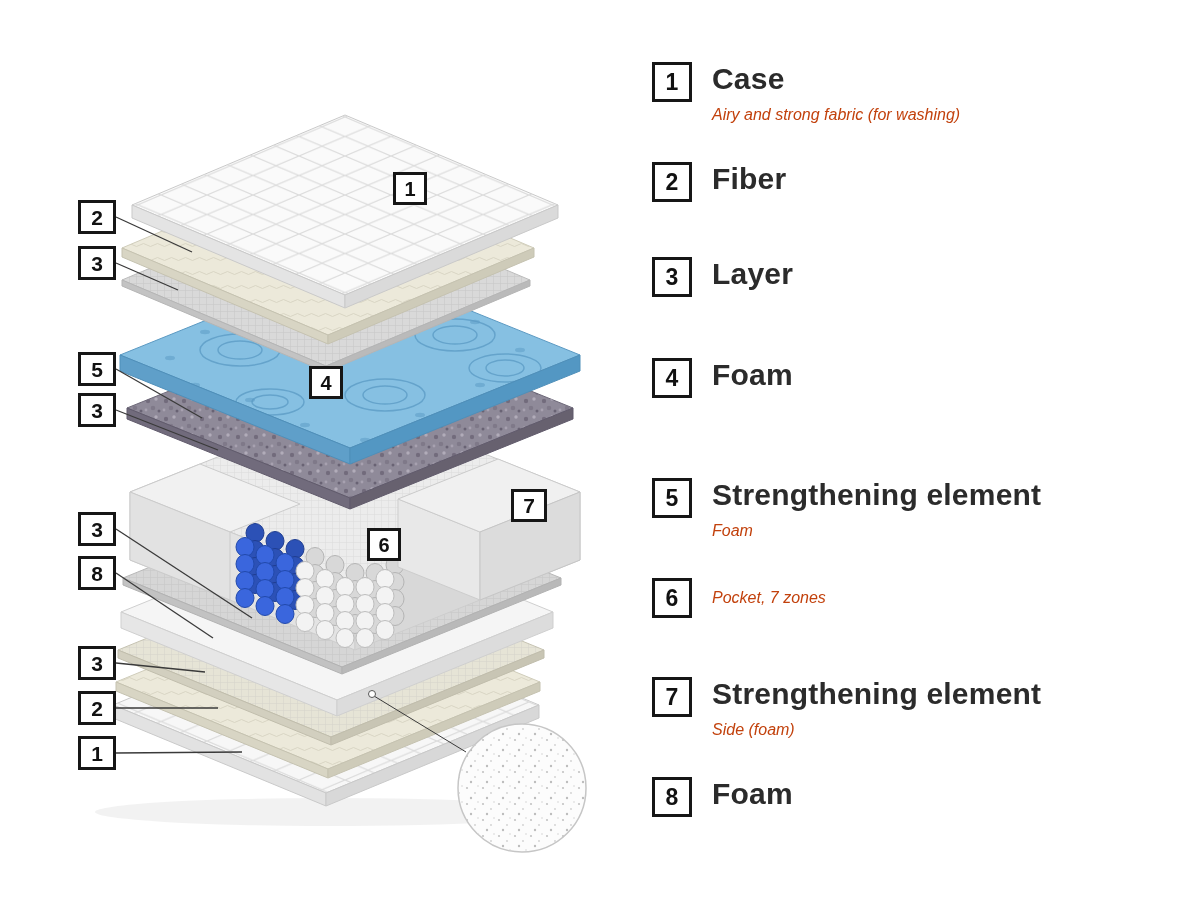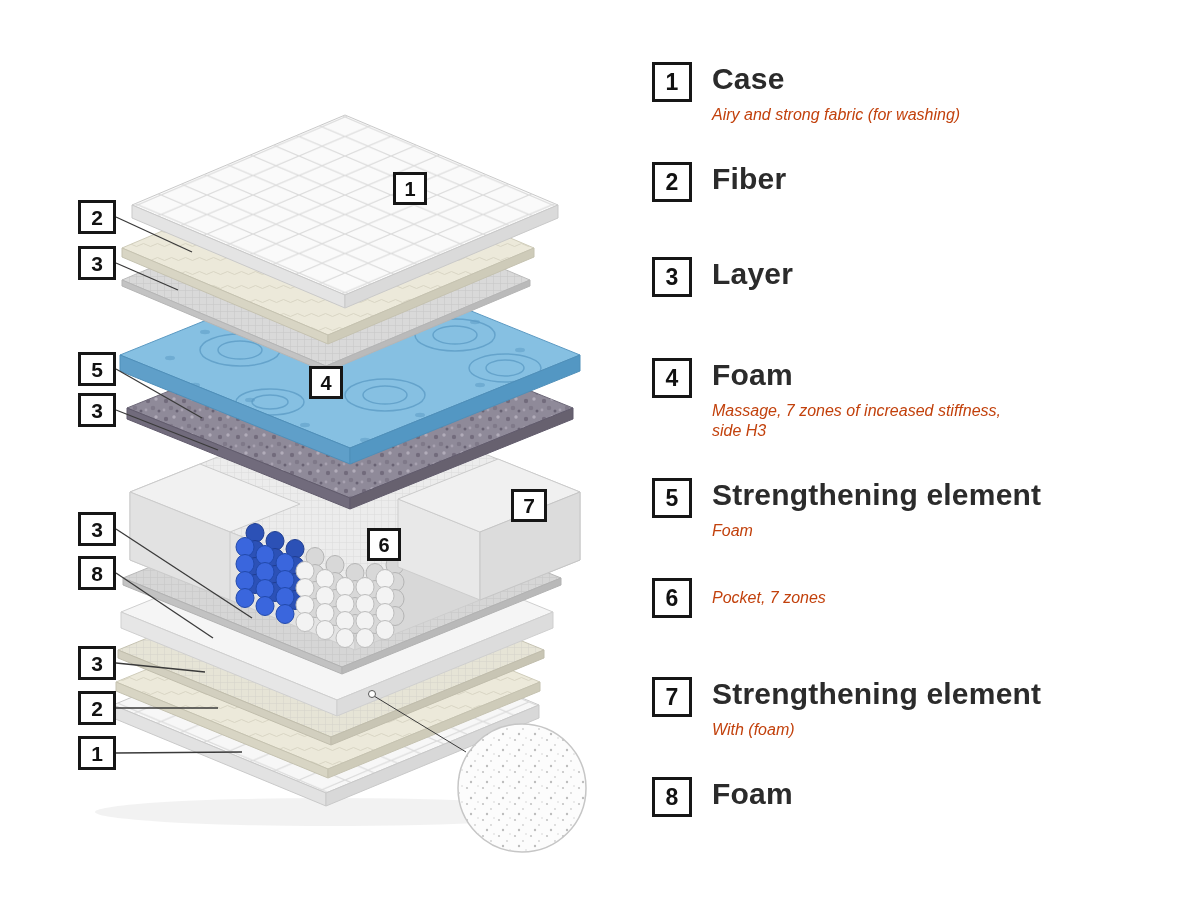--- a/index.html
+++ b/index.html
@@ -297,22 +297,20 @@
         <div class="legend-title">Layer</div>
       </div>
     </div>
 
     <div class="legend-item" style="top:358px;">
       <div class="num-box">
           <span>4</span>
         </div>
       <div class="legend-text">
         <div class="legend-title">Foam</div>
-        <div class="legend-desc">Massage, 7 zones of increased stiffness,
-side H3</div>
       </div>
     </div>
 
     <div class="legend-item" style="top:478px;">
       <div class="num-box">
           <span>5</span>
         </div>
       <div class="legend-text">
         <div class="legend-title">Strengthening element</div>
         <div class="legend-desc">Foam</div>
@@ -327,21 +325,21 @@
         <div class="legend-desc">Pocket, 7 zones</div>
       </div>
     </div>
 
     <div class="legend-item" style="top:677px;">
       <div class="num-box">
           <span>7</span>
         </div>
       <div class="legend-text">
         <div class="legend-title">Strengthening element</div>
-        <div class="legend-desc">With (foam)</div>
+        <div class="legend-desc">Side (foam)</div>
       </div>
     </div>
 
     <div class="legend-item" style="top:777px;">
       <div class="num-box">
           <span>8</span>
         </div>
       <div class="legend-text">
         <div class="legend-title">Foam</div>
       </div>

